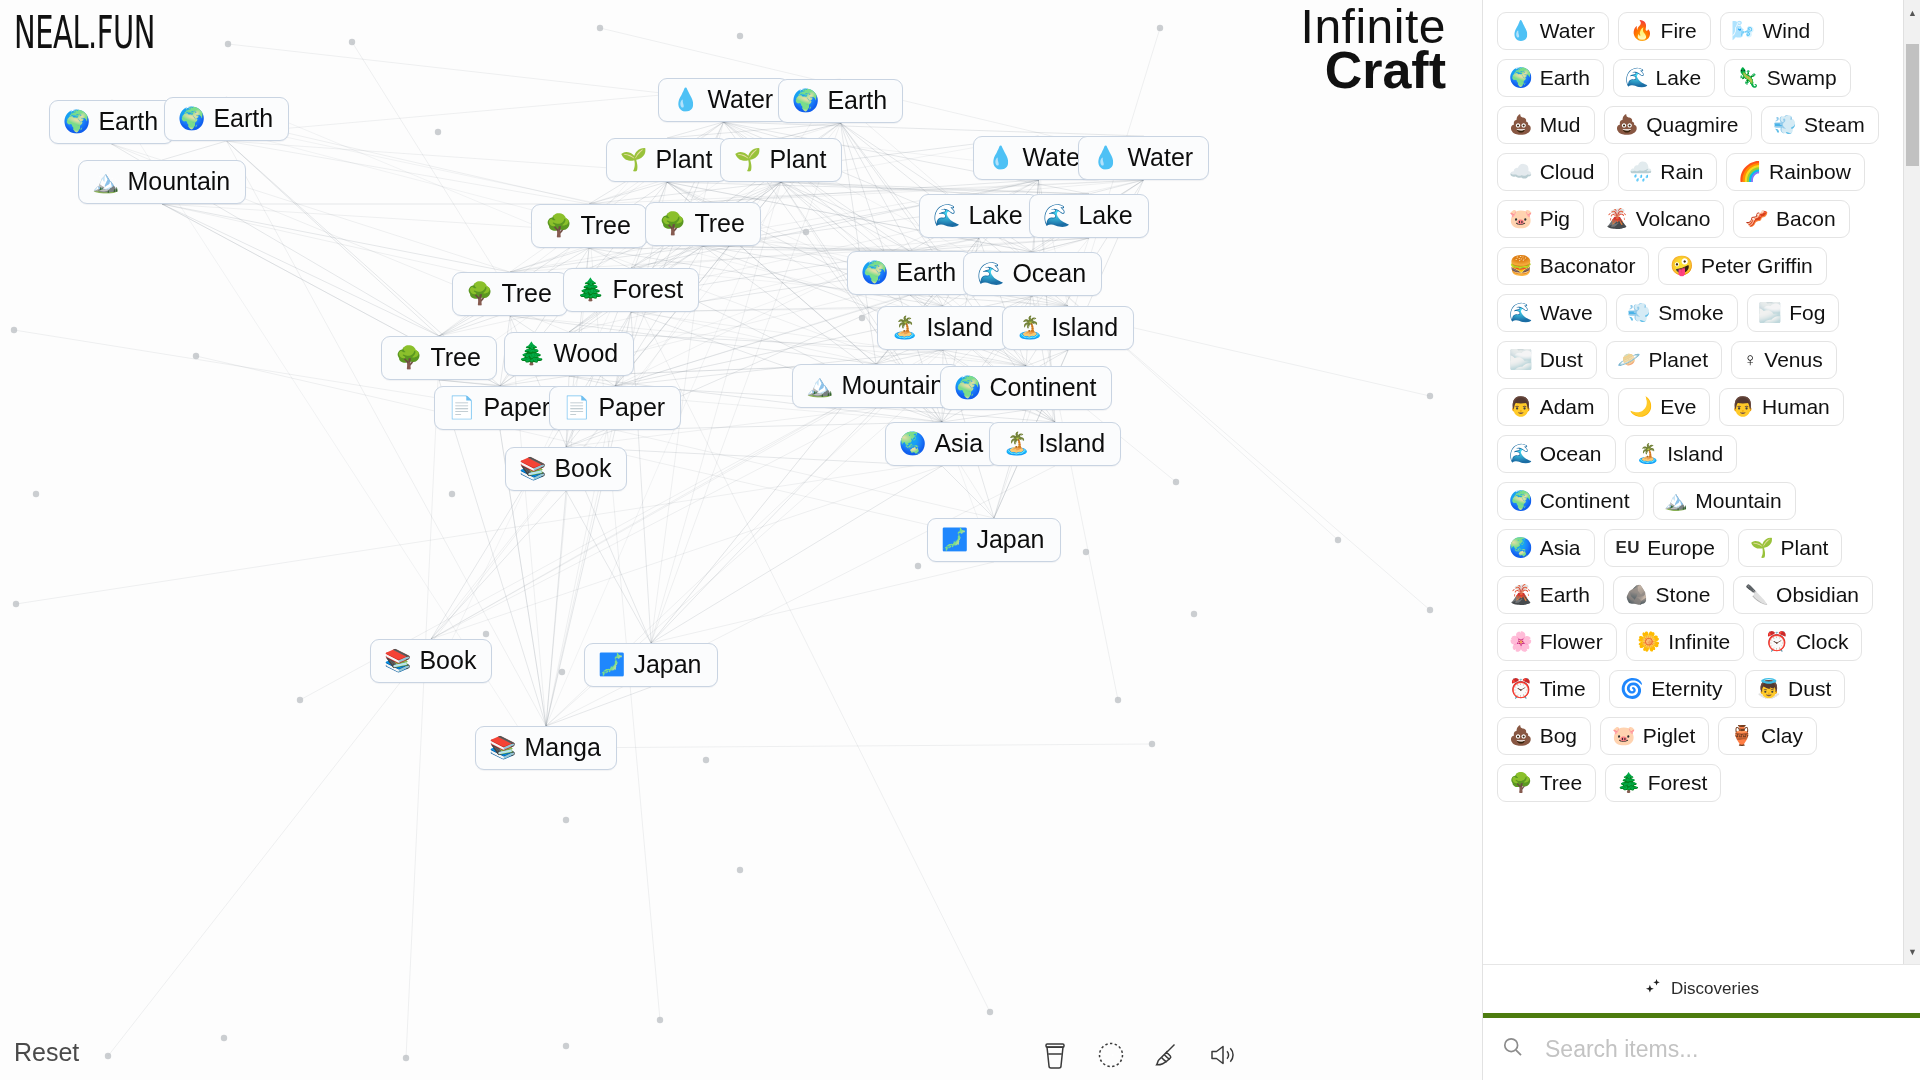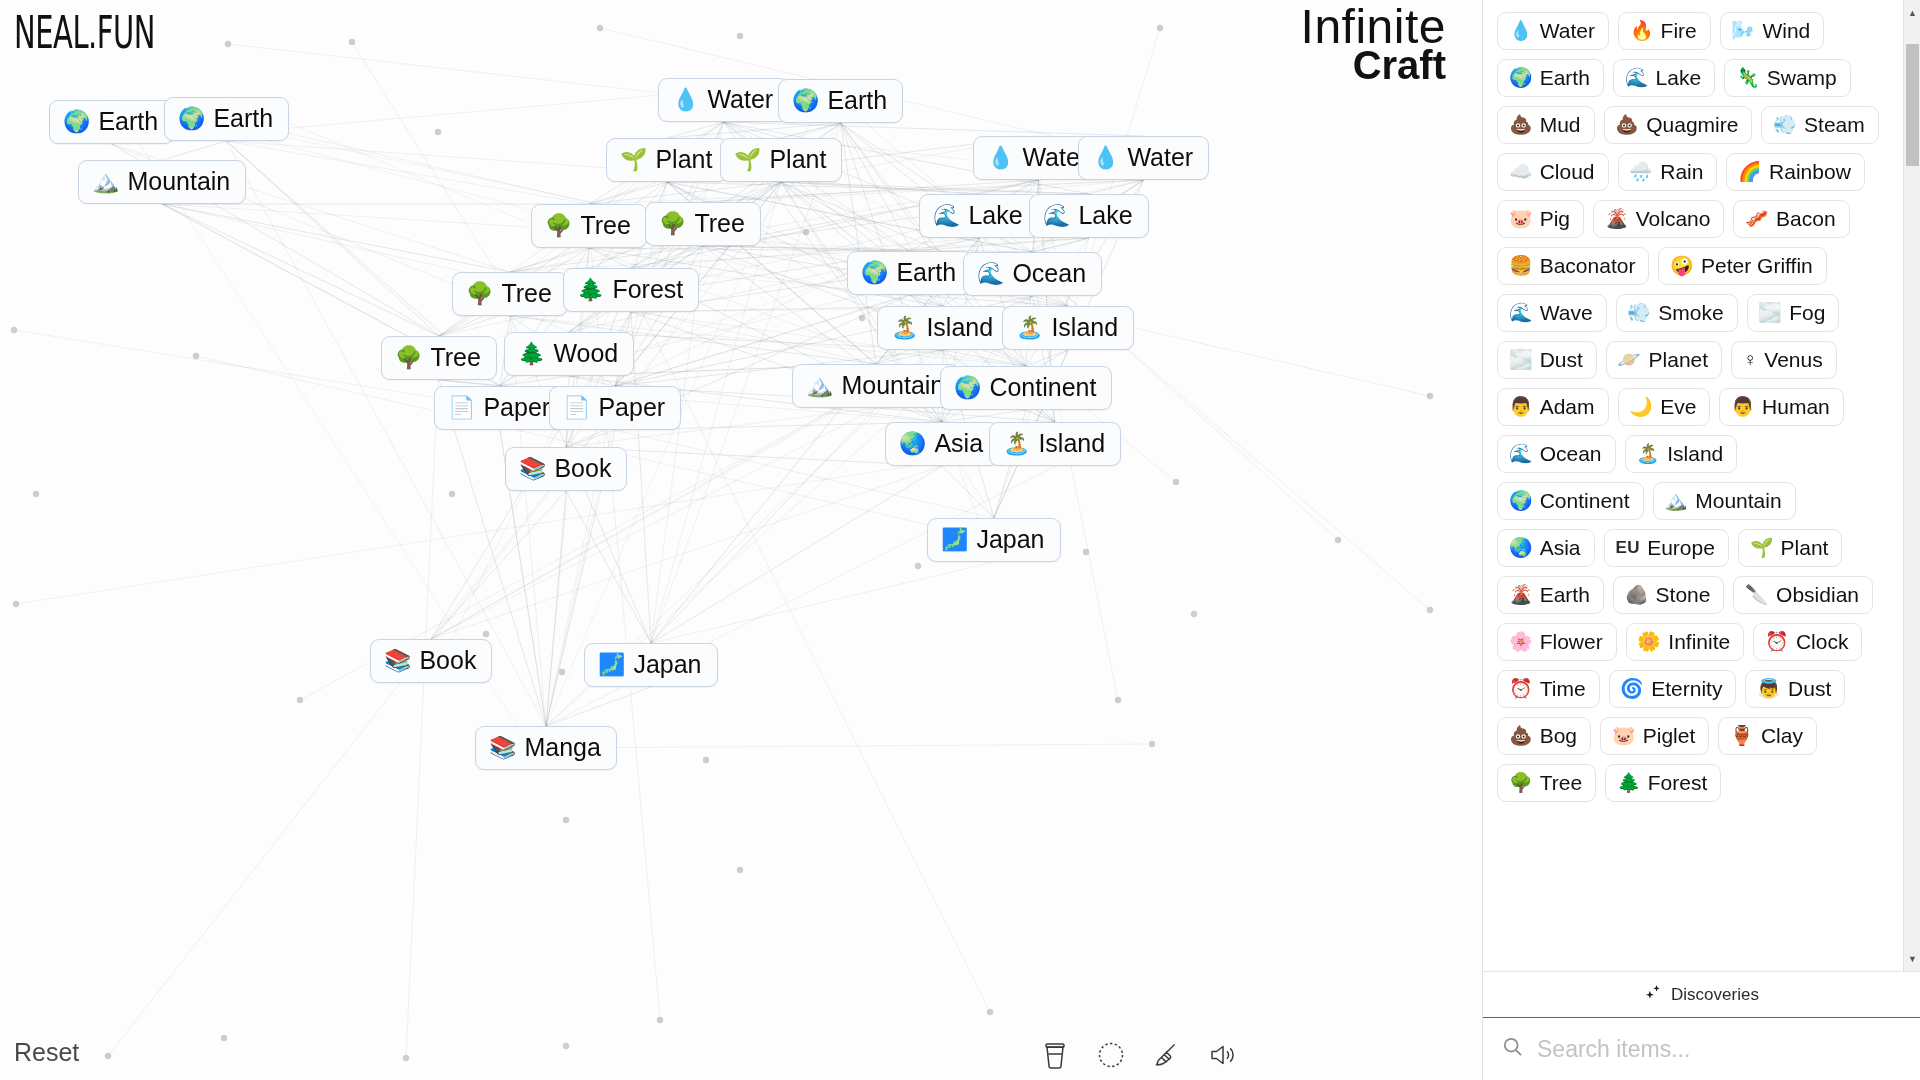--- a/index.html
+++ b/index.html
@@ -29,21 +29,21 @@
   }
   .brand {
     position: absolute; right: 36px; top: 4px;
     text-align: right; line-height: 0.95; color: #111;
   }
   .brand .b1 {
     font-size: 48px; font-weight: 300; letter-spacing: 0.5px;
     font-family: "Liberation Sans", sans-serif;
   }
   .brand .b2 {
-    font-size: 40px; font-weight: 700; letter-spacing: 0px;
+    font-size: 52px; font-weight: 700; letter-spacing: 0px;
     font-family: "Liberation Sans", sans-serif;
     display: block; margin-top: -4px;
   }
 
   .node {
     position: absolute;
     display: inline-flex; align-items: center; gap: 8px;
     background: #fbfcfd;
     border: 1px solid #c9d4e2;
     border-radius: 9px;
@@ -109,32 +109,32 @@
   }
   .sb-arrow {
     position: absolute; left: 0; width: 17px; height: 17px;
     display: flex; align-items: center; justify-content: center;
     color: #555; font-size: 9px;
   }
   .sb-arrow.up { top: 4px; }
   .sb-arrow.down { bottom: 4px; }
 
   #tabs {
-    display: flex; border-top: 1px solid #e6e6e6; border-bottom: 1px solid #4d7c0f;
-    height: 47px; flex: 0 0 auto;
+    display: flex; border-top: 1px solid #e6e6e6; border-bottom: 5px solid #4d7c0f;
+    height: 54px; flex: 0 0 auto;
   }
   .tab {
     flex: 1; display: flex; align-items: center; justify-content: center; gap: 8px;
     font-size: 17px; color: #2c2c2c; cursor: pointer;
   }
   .tab + .tab { border-left: 1px solid #e6e6e6; }
 
   #searchbar {
     height: 62px; flex: 0 0 auto;
-    display: flex; align-items: center; gap: 12px;
+    display: flex; align-items: center; gap: 20px;
     padding: 0 18px 0 18px;
   }
   #searchbar input {
     flex: 1; border: none; outline: none;
     font-size: 23px; font-family: inherit; color: #222;
     background: transparent;
   }
   #searchbar input::placeholder { color: #c3c3c3; }
 </style>
 </head>

